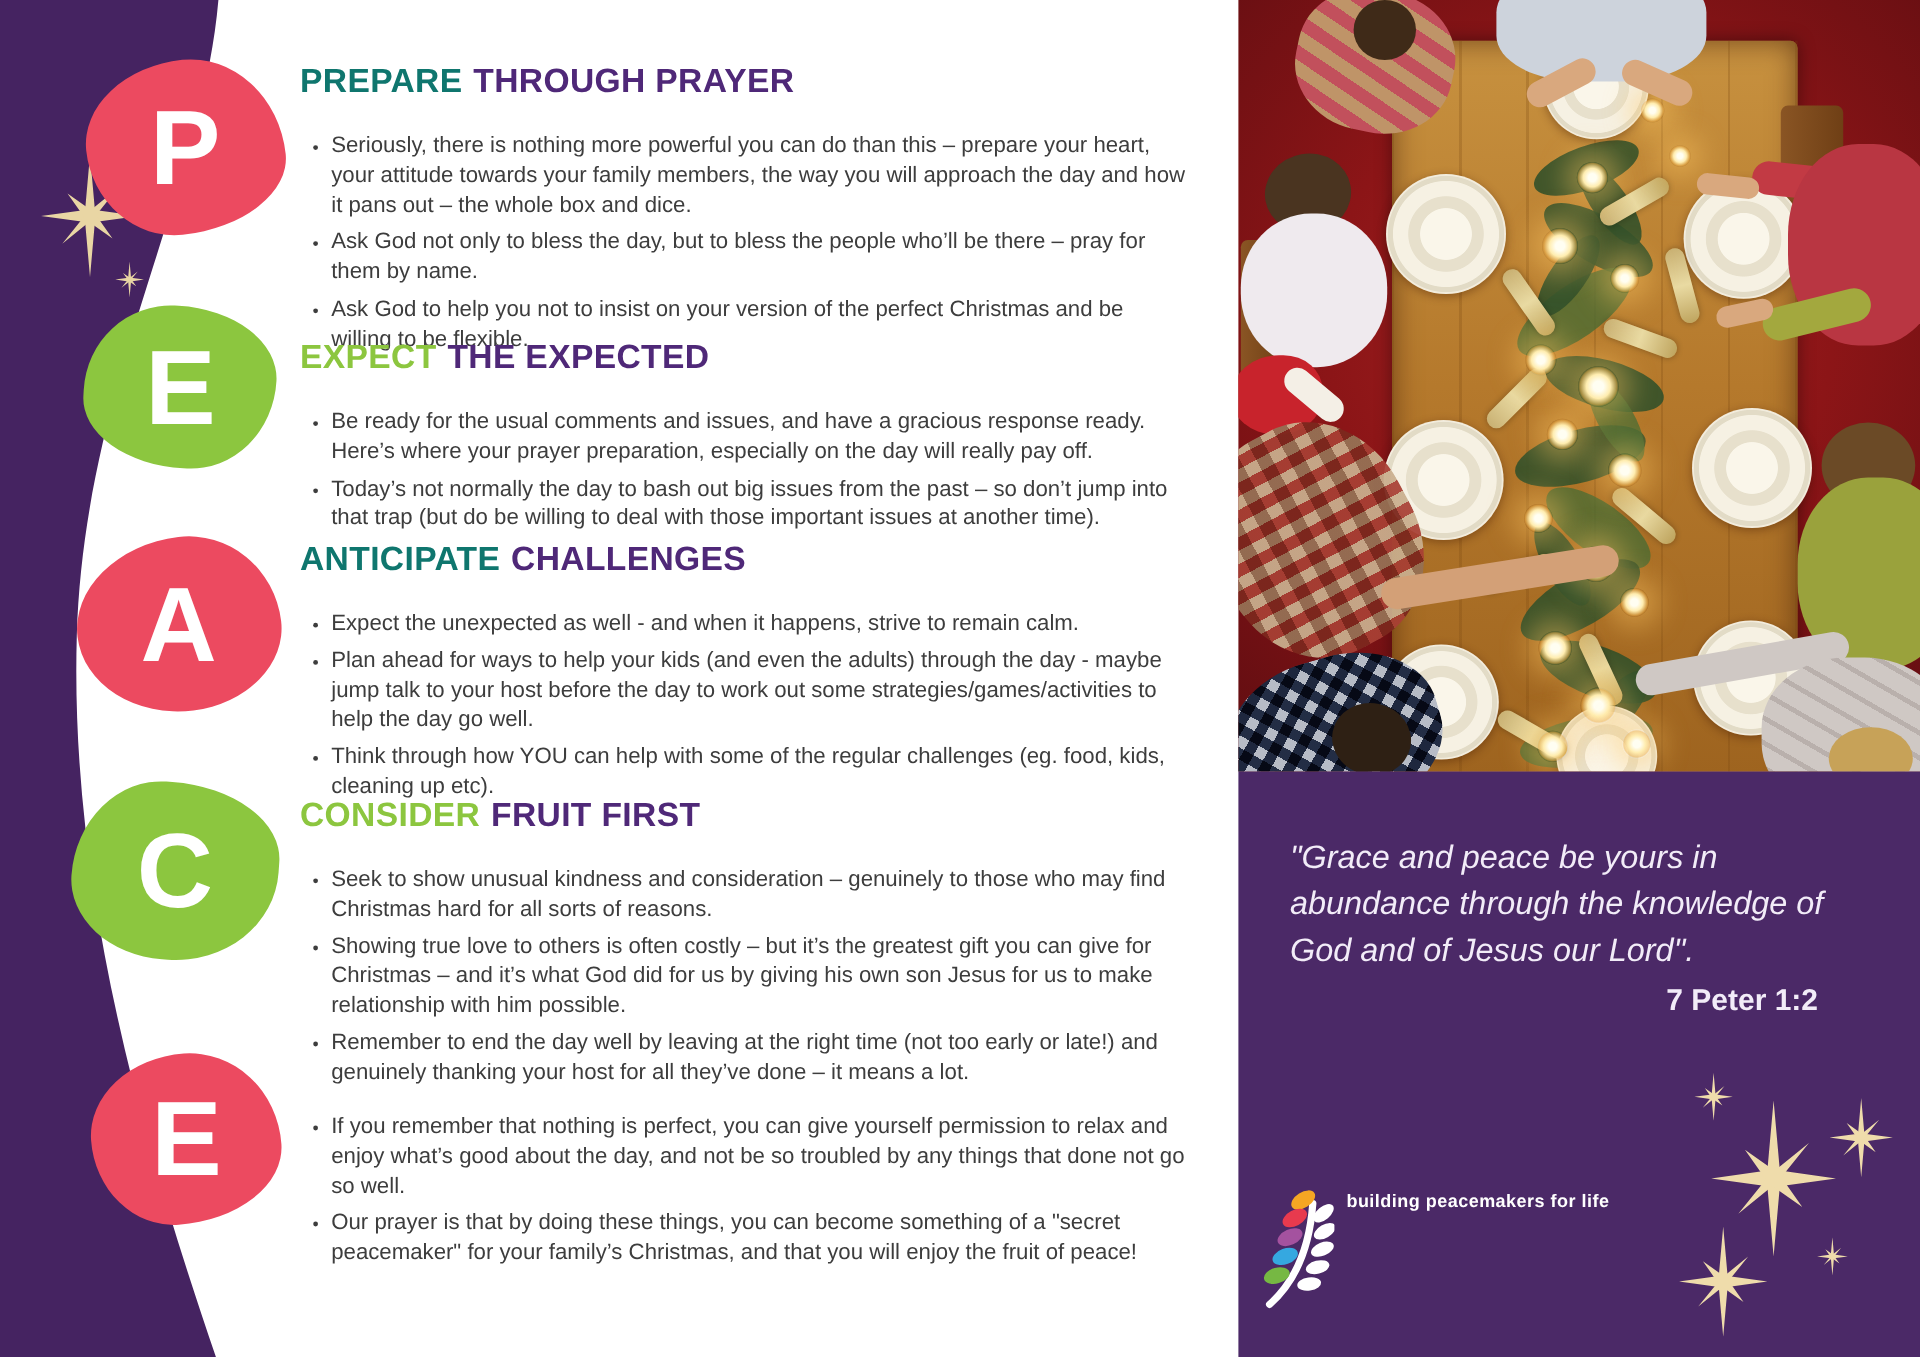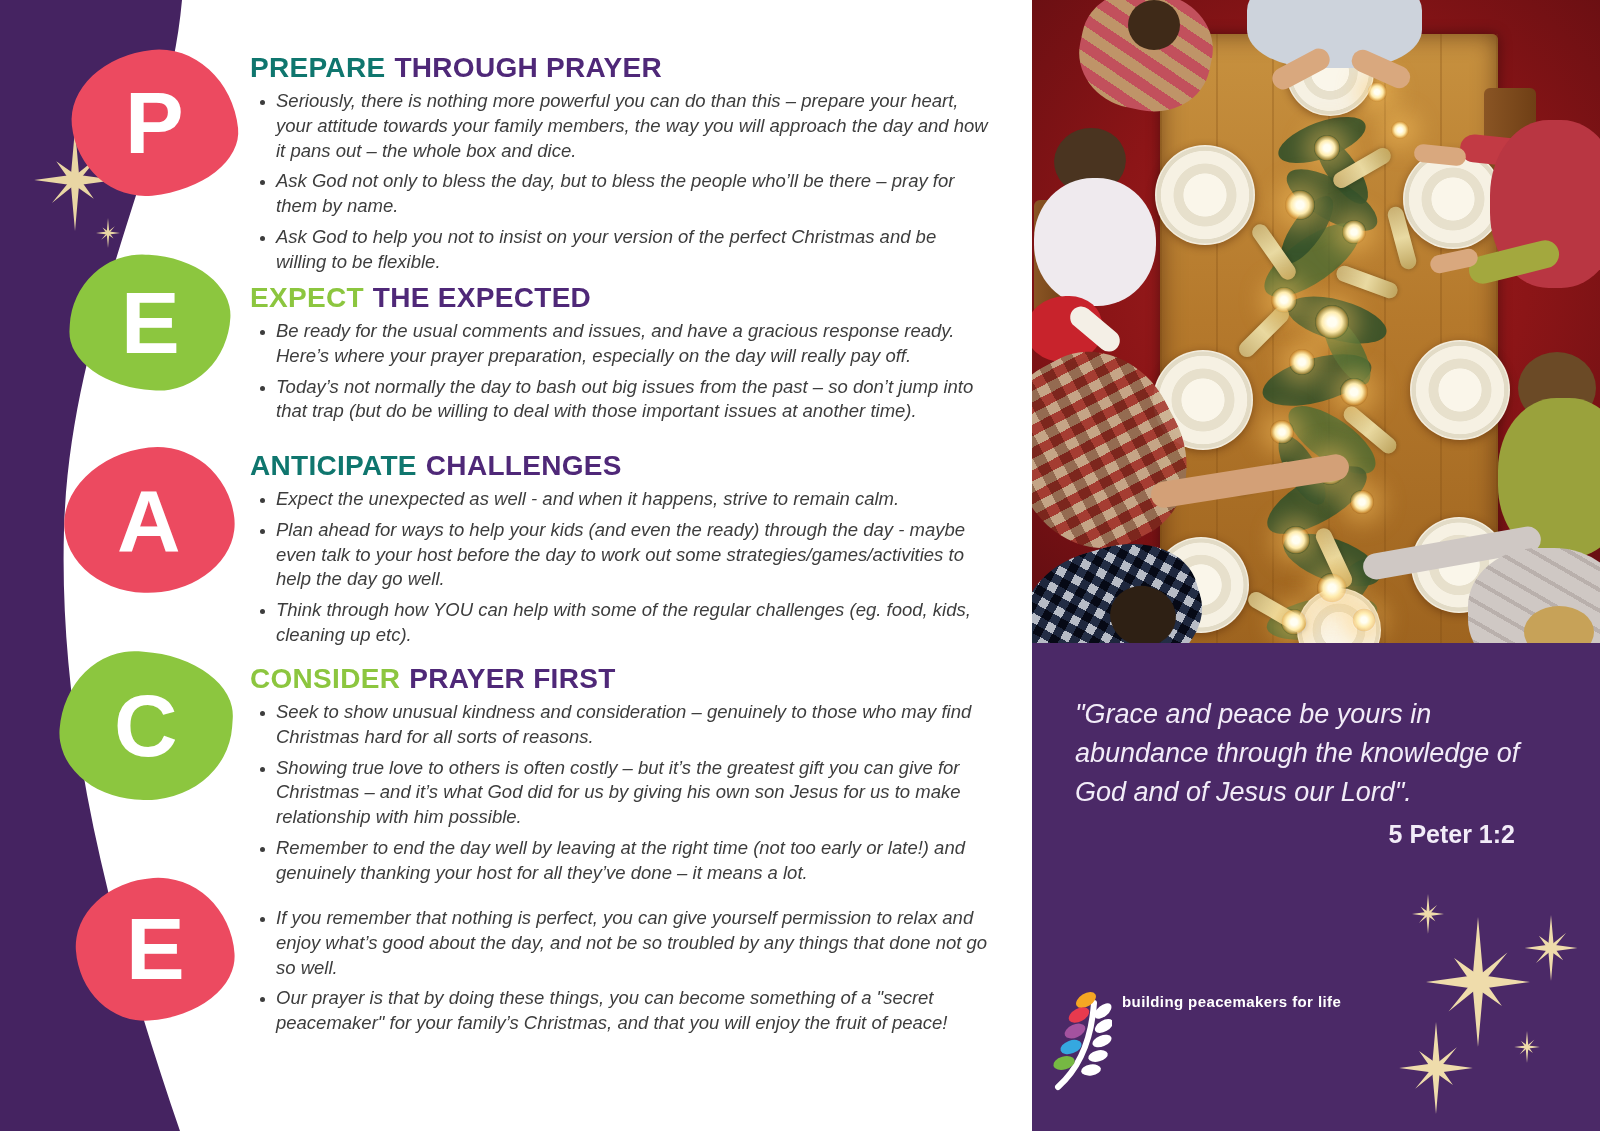--- a/index.html
+++ b/index.html
@@ -27,21 +27,21 @@
   .b5 .letter { transform:rotate(4deg); }
 
   
   .section { position:absolute; left:250px; width:738px; z-index:4; }
   .s1 { top:52px; } .s2 { top:282px; } .s3 { top:450px; } .s4 { top:663px; } .s5 { top:900px; }
   .sec-heading { font-size:28px; line-height:31px; letter-spacing:.3px; }
   .sec-heading .kw   { font-weight:800; margin-right:9px; }
   .sec-heading .rest { font-weight:700; color:#4f2878; }
   .kw.pink  { color:#0f766e; }
   .kw.green { color:#8cc63f; }
-  .section ul { margin:6px 0 0 0; padding-left:26px;font-style:italic; }
+  .section ul { margin:26px 0 0 0; padding-left:26px; }
   .section li { font-size:18.5px; line-height:1.34; color:#3d3d3d; margin-bottom:6px; }
   .section li::marker { color:#3d3d3d; font-size:16px; }
 
   
   .photo { position:absolute; left:1032px; top:0; width:568px; height:643px; overflow:hidden; z-index:2;
            background:radial-gradient(circle at 50% 42%, #a32222 0%, #8c1517 45%, #5e0d11 100%); }
   .table { position:absolute; left:128px; top:34px; width:338px; height:640px; border-radius:6px;
            background:linear-gradient(180deg,#c7913f 0%,#b5792c 45%,#9c621e 100%);
            box-shadow:0 0 24px rgba(40,10,0,.55) inset, 0 0 14px rgba(0,0,0,.4); }
   .table::after { content:""; position:absolute; inset:0;
@@ -122,26 +122,26 @@
     <h2 class="sec-heading"><span class="kw green">EXPECT</span><span class="rest">THE EXPECTED</span></h2>
     <ul>
       <li>Be ready for the usual comments and issues, and have a gracious response ready. Here’s where your prayer preparation, especially on the day will really pay off.</li>
       <li>Today’s not normally the day to bash out big issues from the past – so don’t jump into that trap (but do be willing to deal with those important issues at another time).</li>
     </ul>
   </div>
   <div class="section s3">
     <h2 class="sec-heading"><span class="kw pink">ANTICIPATE</span><span class="rest">CHALLENGES</span></h2>
     <ul>
       <li>Expect the unexpected as well - and when it happens, strive to remain calm.</li>
-      <li>Plan ahead for ways to help your kids (and even the ready) through the day - maybe even talk to your host before the day to work out some strategies/games/activities to help the day go well.</li>
+      <li>Plan ahead for ways to help your kids (and even the adults) through the day - maybe jump talk to your host before the day to work out some strategies/games/activities to help the day go well.</li>
       <li>Think through how YOU can help with some of the regular challenges (eg. food, kids, cleaning up etc).</li>
     </ul>
   </div>
   <div class="section s4">
-    <h2 class="sec-heading"><span class="kw green">CONSIDER</span><span class="rest">PRAYER FIRST</span></h2>
+    <h2 class="sec-heading"><span class="kw green">CONSIDER</span><span class="rest">FRUIT FIRST</span></h2>
     <ul>
       <li>Seek to show unusual kindness and consideration – genuinely to those who may find Christmas hard for all sorts of reasons.</li>
       <li>Showing true love to others is often costly – but it’s the greatest gift you can give for Christmas – and it’s what God did for us by giving his own son Jesus for us to make relationship with him possible.</li>
       <li>Remember to end the day well by leaving at the right time (not too early or late!) and genuinely thanking your host for all they’ve done – it means a lot.</li>
     </ul>
   </div>
   <div class="section s5">
     <ul>
       <li>If you remember that nothing is perfect, you can give yourself permission to relax and enjoy what’s good about the day, and not be so troubled by any things that done not go so well.</li>
       <li>Our prayer is that by doing these things, you can become something of a "secret peacemaker" for your family’s Christmas, and that you will enjoy the fruit of peace!</li>
@@ -226,21 +226,21 @@
     <div class="head" style="left:486px;top:352px;width:78px;height:72px;background:#6b4a26;"></div>
     <div class="person" style="left:466px;top:398px;width:130px;height:160px;border-radius:45%;background:#9aa23c;"></div>
     <div class="limb" style="left:330px;top:540px;width:180px;height:26px;border-radius:13px;background:#cfc8c4;transform:rotate(-10deg);"></div>
     <div class="person" style="left:436px;top:548px;width:156px;height:130px;border-radius:45%;background:repeating-linear-gradient(30deg,#cfc8c4 0 14px,#b9b0ac 14px 18px);"></div>
     <div class="head" style="left:492px;top:606px;width:70px;height:52px;background:#c7a258;"></div>
   </div>
 
   <div class="panel">
     <div class="quote-block">
       <p class="quote-text">"Grace and peace be yours in abundance through the knowledge of God and of Jesus our Lord".</p>
-      <p class="quote-ref">5 Peter 1:2</p>
+      <p class="quote-ref">7 Peter 1:2</p>
     </div>
     <div class="logo">
       <svg width="66" height="100" viewBox="0 0 66 100">
         <path d="M12,96 C30,80 45,54 48,12" stroke="#ffffff" stroke-width="6" fill="none" stroke-linecap="round"></path>
         <g>
           <ellipse cx="40" cy="9" rx="11" ry="6.5" fill="#f5a623" transform="rotate(-32 40 9)"></ellipse>
           <ellipse cx="33" cy="24" rx="11" ry="6.5" fill="#e83a4e" transform="rotate(-28 33 24)"></ellipse>
           <ellipse cx="29" cy="40" rx="11" ry="6.5" fill="#a4529f" transform="rotate(-24 29 40)"></ellipse>
           <ellipse cx="25" cy="56" rx="11" ry="6.5" fill="#35a8e0" transform="rotate(-20 25 56)"></ellipse>
           <ellipse cx="18" cy="72" rx="11" ry="6.5" fill="#76b843" transform="rotate(-16 18 72)"></ellipse>

